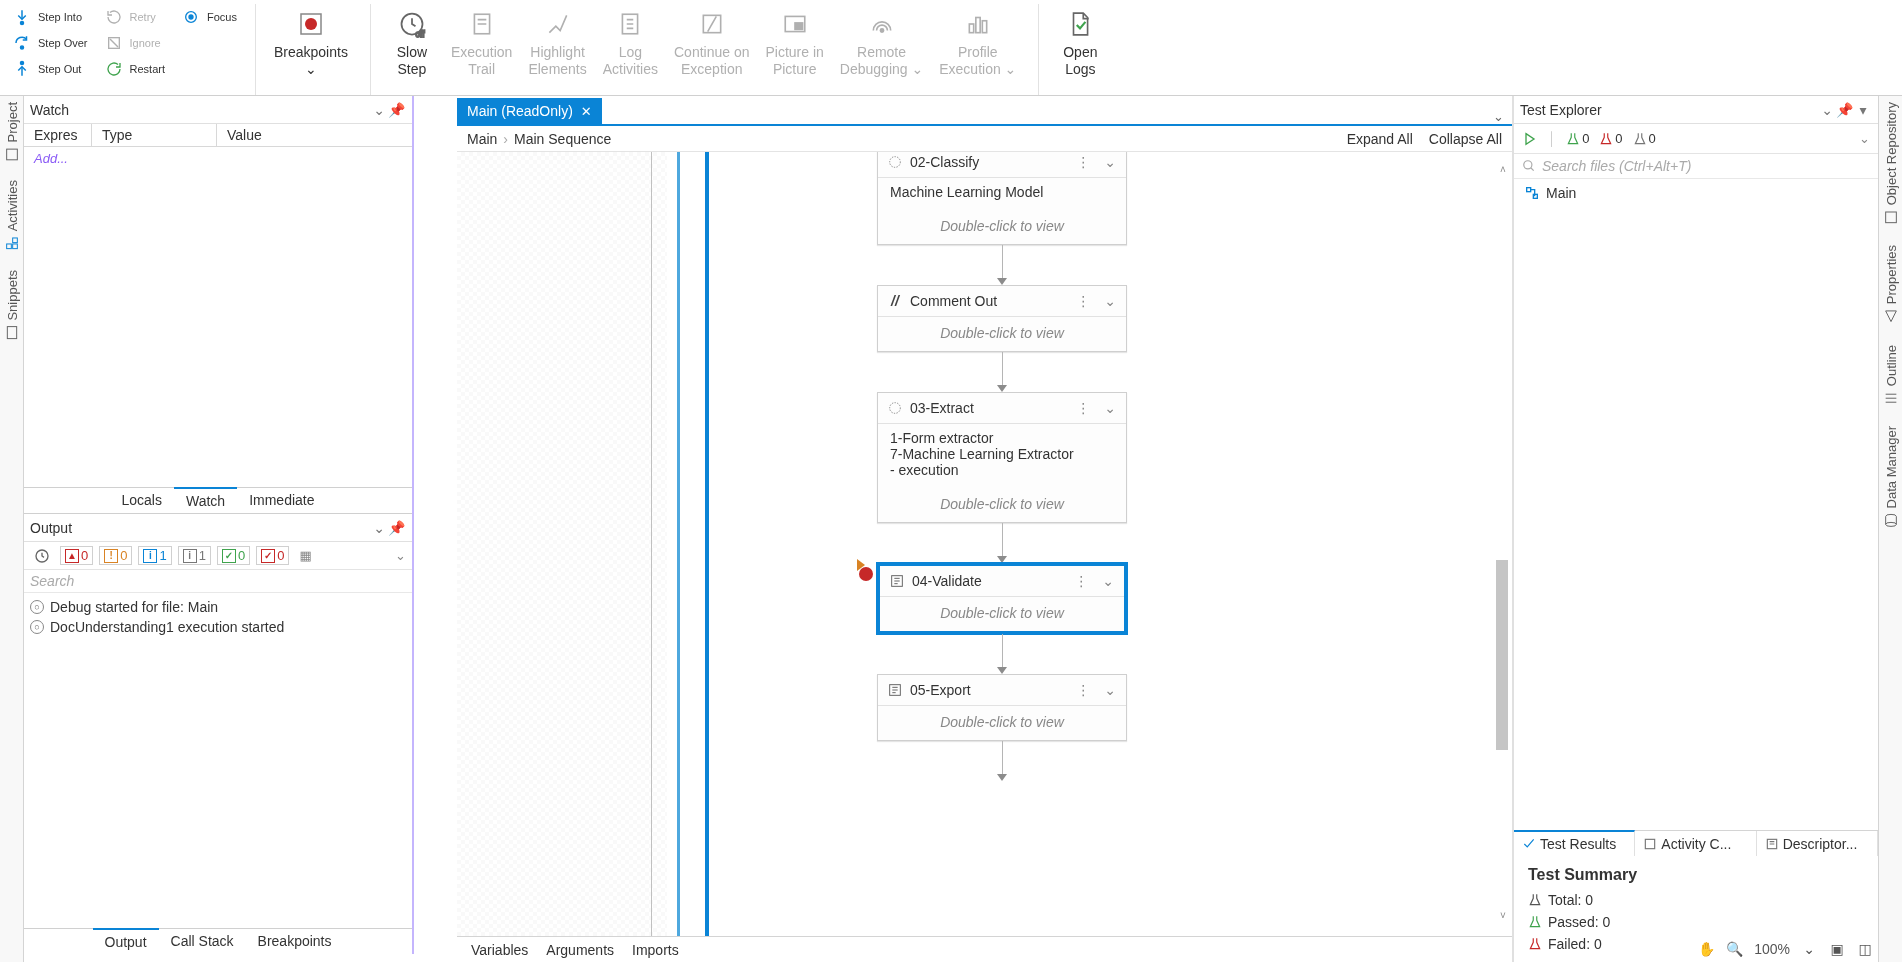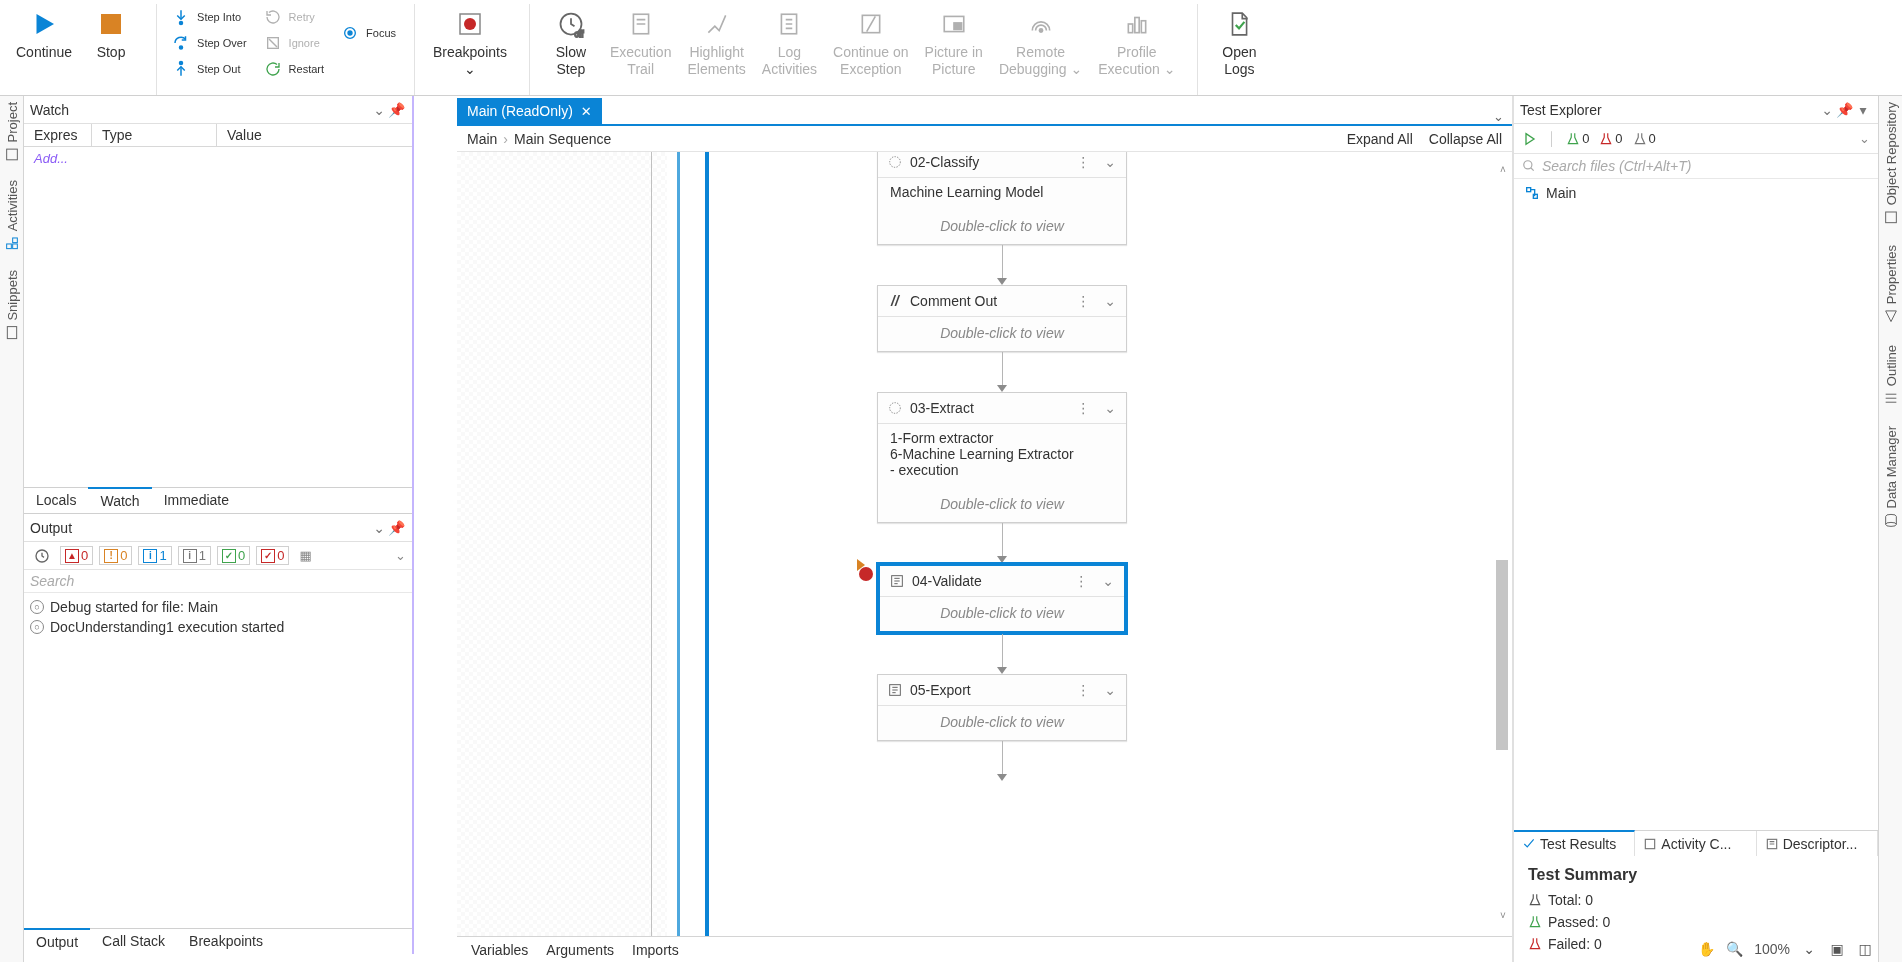--- a/index.html
+++ b/index.html
@@ -36,21 +36,21 @@
     .left-panel { position:absolute; left:24px; top:96px; width:390px; bottom:8px; display:flex; flex-direction:column; border-right:2px solid #c4b5fd; }
     .panel-title { height:28px; display:flex; align-items:center; padding:0 6px; background:#fff; border-bottom:1px solid #e0e0e0; font-size:14px; }
     .panel-title .title-txt { flex:1; }
     .panel-title .mini { width:18px; height:18px; display:flex; align-items:center; justify-content:center; color:#777; cursor:pointer; }
 
     .watch-head { display:flex; border-bottom:1px solid #d8d8d8;align-items:flex-end; }
     .watch-head div { padding:3px 10px; font-size:14px; }
     .watch-head .c1{width:68px;border-right:1px solid #d8d8d8;}
     .watch-head .c2{width:125px;border-right:1px solid #d8d8d8;}
     .watch-body { flex:0 0 auto; height:340px; padding:4px 10px; font-style:italic; color:#8b5cf6;}
-    .bottom-tabs { display:flex; border-top:1px solid #d0d0d0;}
+    .bottom-tabs { display:flex; border-top:1px solid #d0d0d0;justify-content:center;}
     .bottom-tabs div { padding:4px 12px; font-size:14px; cursor:pointer; }
     .bottom-tabs .active { background:#fff; border-top:2px solid #0a84d6; margin-top:-1px;}
 
     .output-sec { border-top:1px solid #d0d0d0; flex:1; display:flex; flex-direction:column; }
     .out-filters { display:flex; align-items:center; gap:6px; padding:4px 6px; border-bottom:1px solid #e4e4e4; font-size:13px;}
     .filt { display:flex; align-items:center; gap:2px; padding:1px 4px; border:1px solid #d0d0d0; font-size:13px; cursor:pointer;}
     .flt-icon{width:14px;height:14px;display:inline-flex;align-items:center;justify-content:center;border:1px solid currentColor;font-weight:bold;font-size:10px;}
     .out-search { padding:3px 6px; color:#aaa; font-style:italic; border-bottom:1px solid #e8e8e8;font-size:14px;}
     .out-rows { padding:4px 6px; font-size:14px; }
     .out-rows .row { display:flex; align-items:center; gap:6px; padding:2px 0;}
@@ -117,38 +117,20 @@
 
     .expand-chevron{position:absolute;right:6px;top:100px;color:#888;font-size:14px;cursor:pointer;}
     
     
     .fake-cursor{position:absolute; left:1090px; top:506px; pointer-events:none;}
   </style>
 </head>
 <body>
 
 <div class="ribbon">
-  <div class="group">
-    <div class="big-btn">
-      <span class="big-icon">
-        <svg width="30" height="30" viewBox="0 0 24 24">
-            <path d="M6 4l14 8-14 8z" fill="#0a84d6"></path>
-          </svg>
-      </span>
-      <span class="lbl">Continue</span>
-    </div>
-    <div class="big-btn">
-      <span class="big-icon">
-        <svg width="26" height="26">
-            <rect x="3" y="3" width="20" height="20" fill="#d98324"></rect>
-          </svg>
-      </span>
-      <span class="lbl">Stop</span>
-    </div>
-  </div>
 
   <div class="group">
     <div class="small-btns">
       <div class="sm-btn">
         <span class="sm-icon blue">
           <svg width="18" height="18" viewBox="0 0 24 24" fill="none" stroke="#0a84d6" stroke-width="2">
               <path d="M12 3v12"></path>
               <path d="M7 10l5 5 5-5"></path>
               <circle cx="12" cy="20" r="2" fill="#0a84d6"></circle>
             </svg>
@@ -198,21 +180,21 @@
       <div class="sm-btn">
         <span class="sm-icon green">
           <svg width="16" height="16" viewBox="0 0 24 24" fill="none" stroke="#3fa34d" stroke-width="2">
               <path d="M21 12a9 9 0 1 1-3-6.7"></path>
               <path d="M21 3v6h-6"></path>
             </svg>
         </span>
         <span>Restart</span>
       </div>
     </div>
-    <div class="small-btns" style="margin-left:8px;margin-top:16px;">
+    <div class="small-btns" style="margin-left:8px;">
       <div class="sm-btn">
         <span class="sm-icon blue">
           <svg width="16" height="16" viewBox="0 0 24 24" fill="none" stroke="#0a84d6" stroke-width="2">
               <circle cx="12" cy="12" r="8"></circle>
               <circle cx="12" cy="12" r="3" fill="#0a84d6"></circle>
             </svg>
         </span>
         <span>Focus</span>
       </div>
     </div>
@@ -494,21 +476,21 @@
                 <svg width="16" height="16" viewBox="0 0 24 24" fill="none" stroke="#888" stroke-width="1.5" stroke-dasharray="2 2">
                   <circle cx="12" cy="12" r="8"></circle>
                 </svg>
               </span>
             <span>03-Extract</span>
             <span class="dots">⋮</span>
             <span class="chev">⌄</span>
           </div>
           <div class="body">
             <div>1-Form extractor</div>
-            <div>6-Machine Learning Extractor</div>
+            <div>7-Machine Learning Extractor</div>
             <div>- execution</div>
           </div>
           <div class="hint">Double-click to view</div>
         </div>
         <div class="connector"></div>
 
         <div style="position:relative;width:250px;">
           <div class="brk">
               <span class="arrow"></span>
               <span class="dot"></span>

